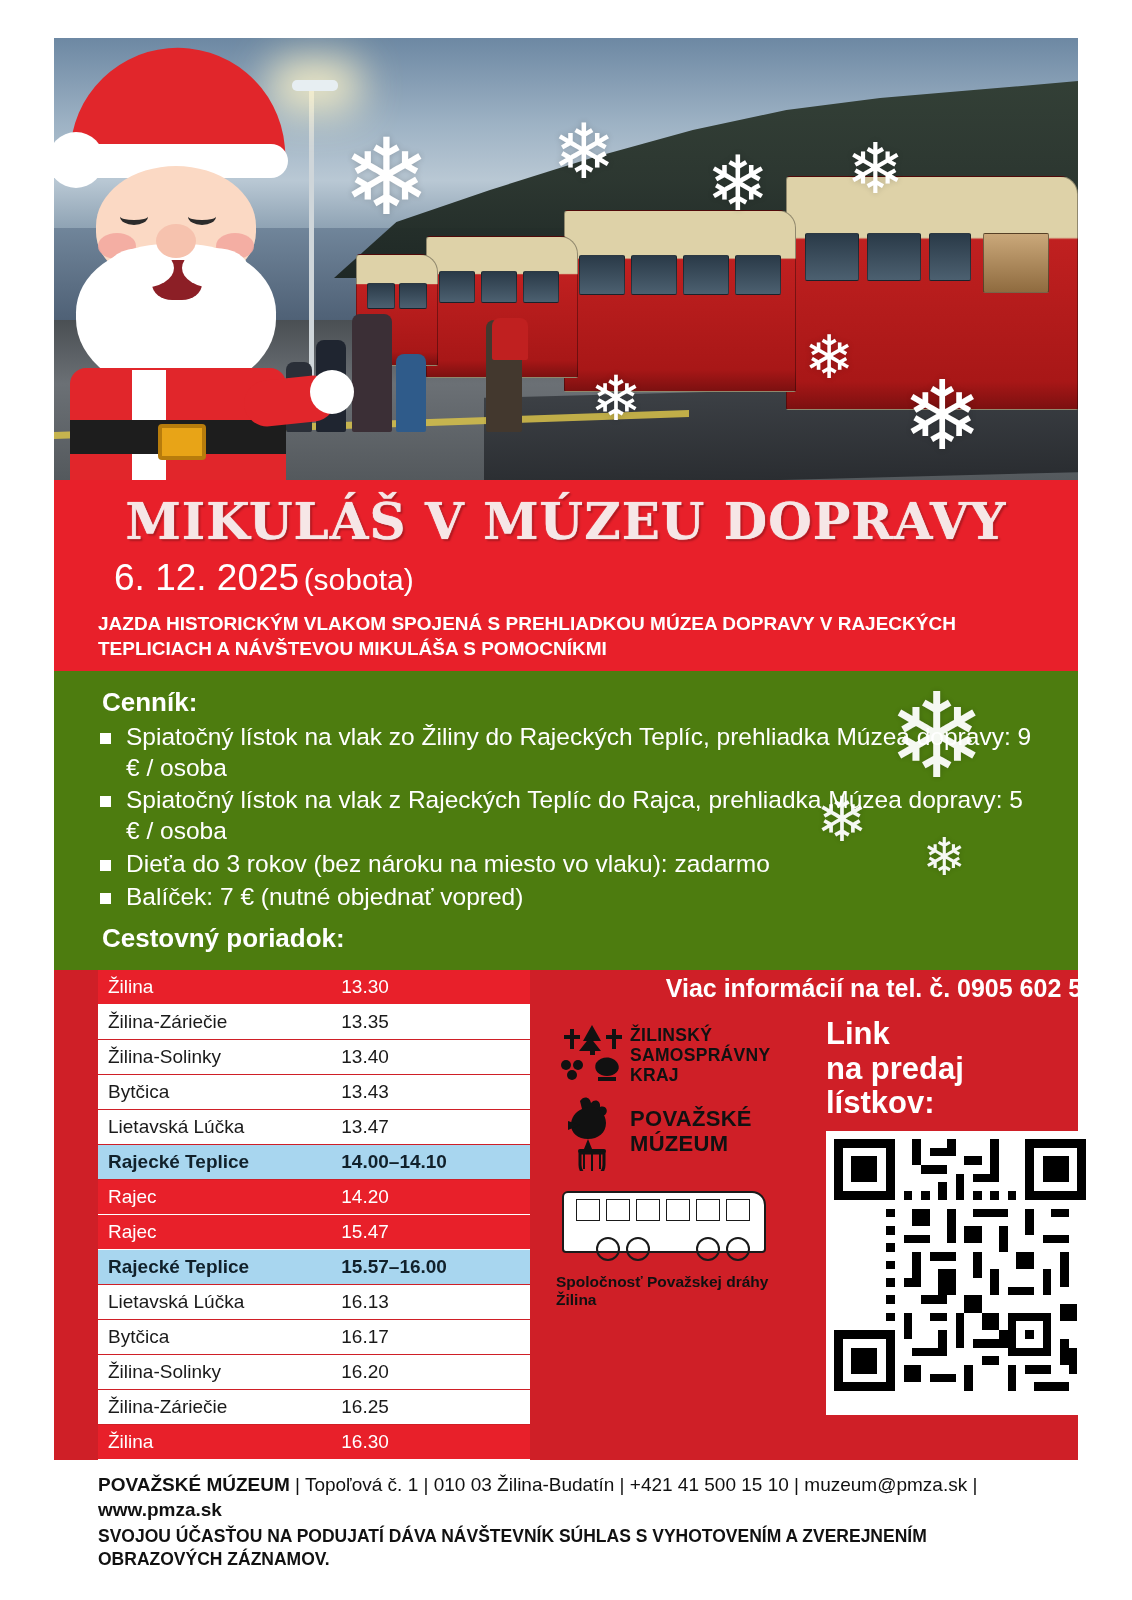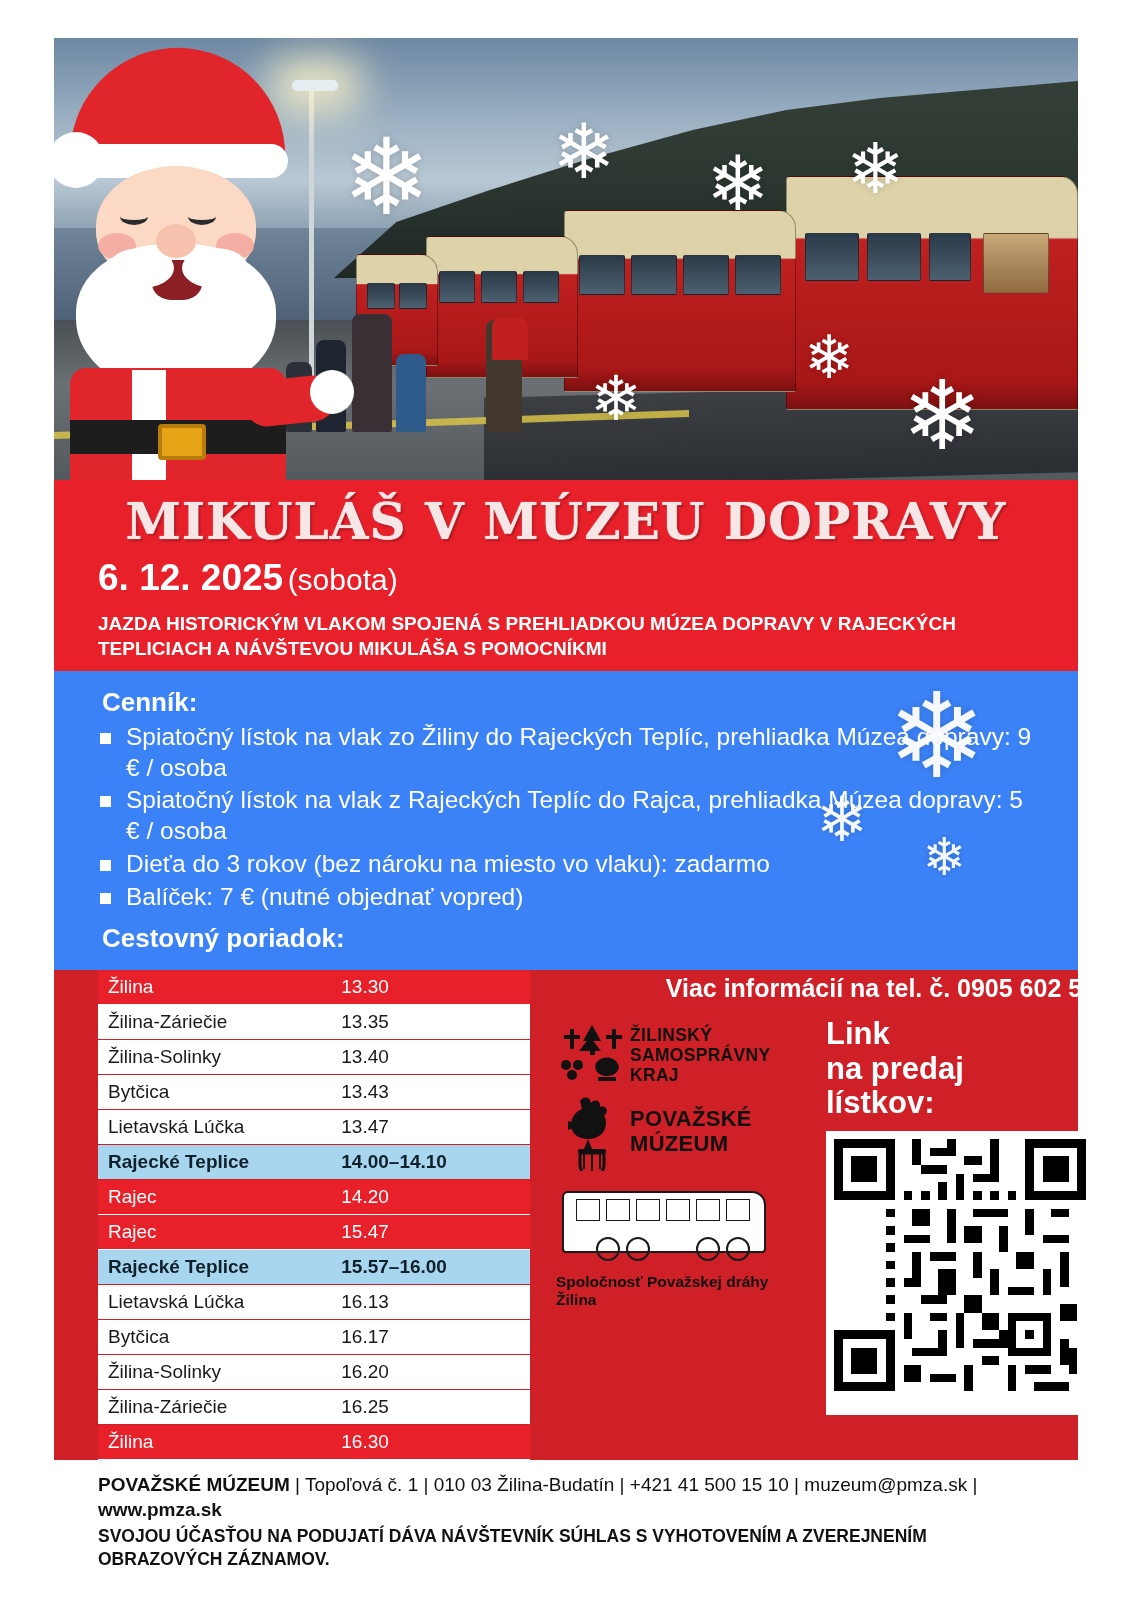--- a/index.html
+++ b/index.html
@@ -187,37 +187,38 @@
       1px 1px 0 #b8171f,
       2px 2px 2px rgba(0,0,0,.25);
     margin: 0 0 8px 0;
   }
   .dateline {
     color: #ffffff;
     margin: 0 0 12px 0;
   }
   .dateline .d {
     font-size: 37px;
-    font-weight: bold;
+    font-weight: normal;
+    margin-left: 16px;
   }
   .dateline .day {
     font-size: 30px;
     font-weight: normal;
   }
   .desc {
     color: #ffffff;
     font-size: 19px;
     font-weight: bold;
     line-height: 1.32;
     margin: 0;
   }
 
   
   .band-prices {
-    background: #3b82f6;
+    background: #4d7c0f;
     padding: 14px 44px 12px 44px;
     position: relative;
     overflow: hidden;
   }
   .sect-head {
     color: #fff;
     font-size: 26px;
     font-weight: bold;
     margin: 2px 0 4px 4px;
   }

